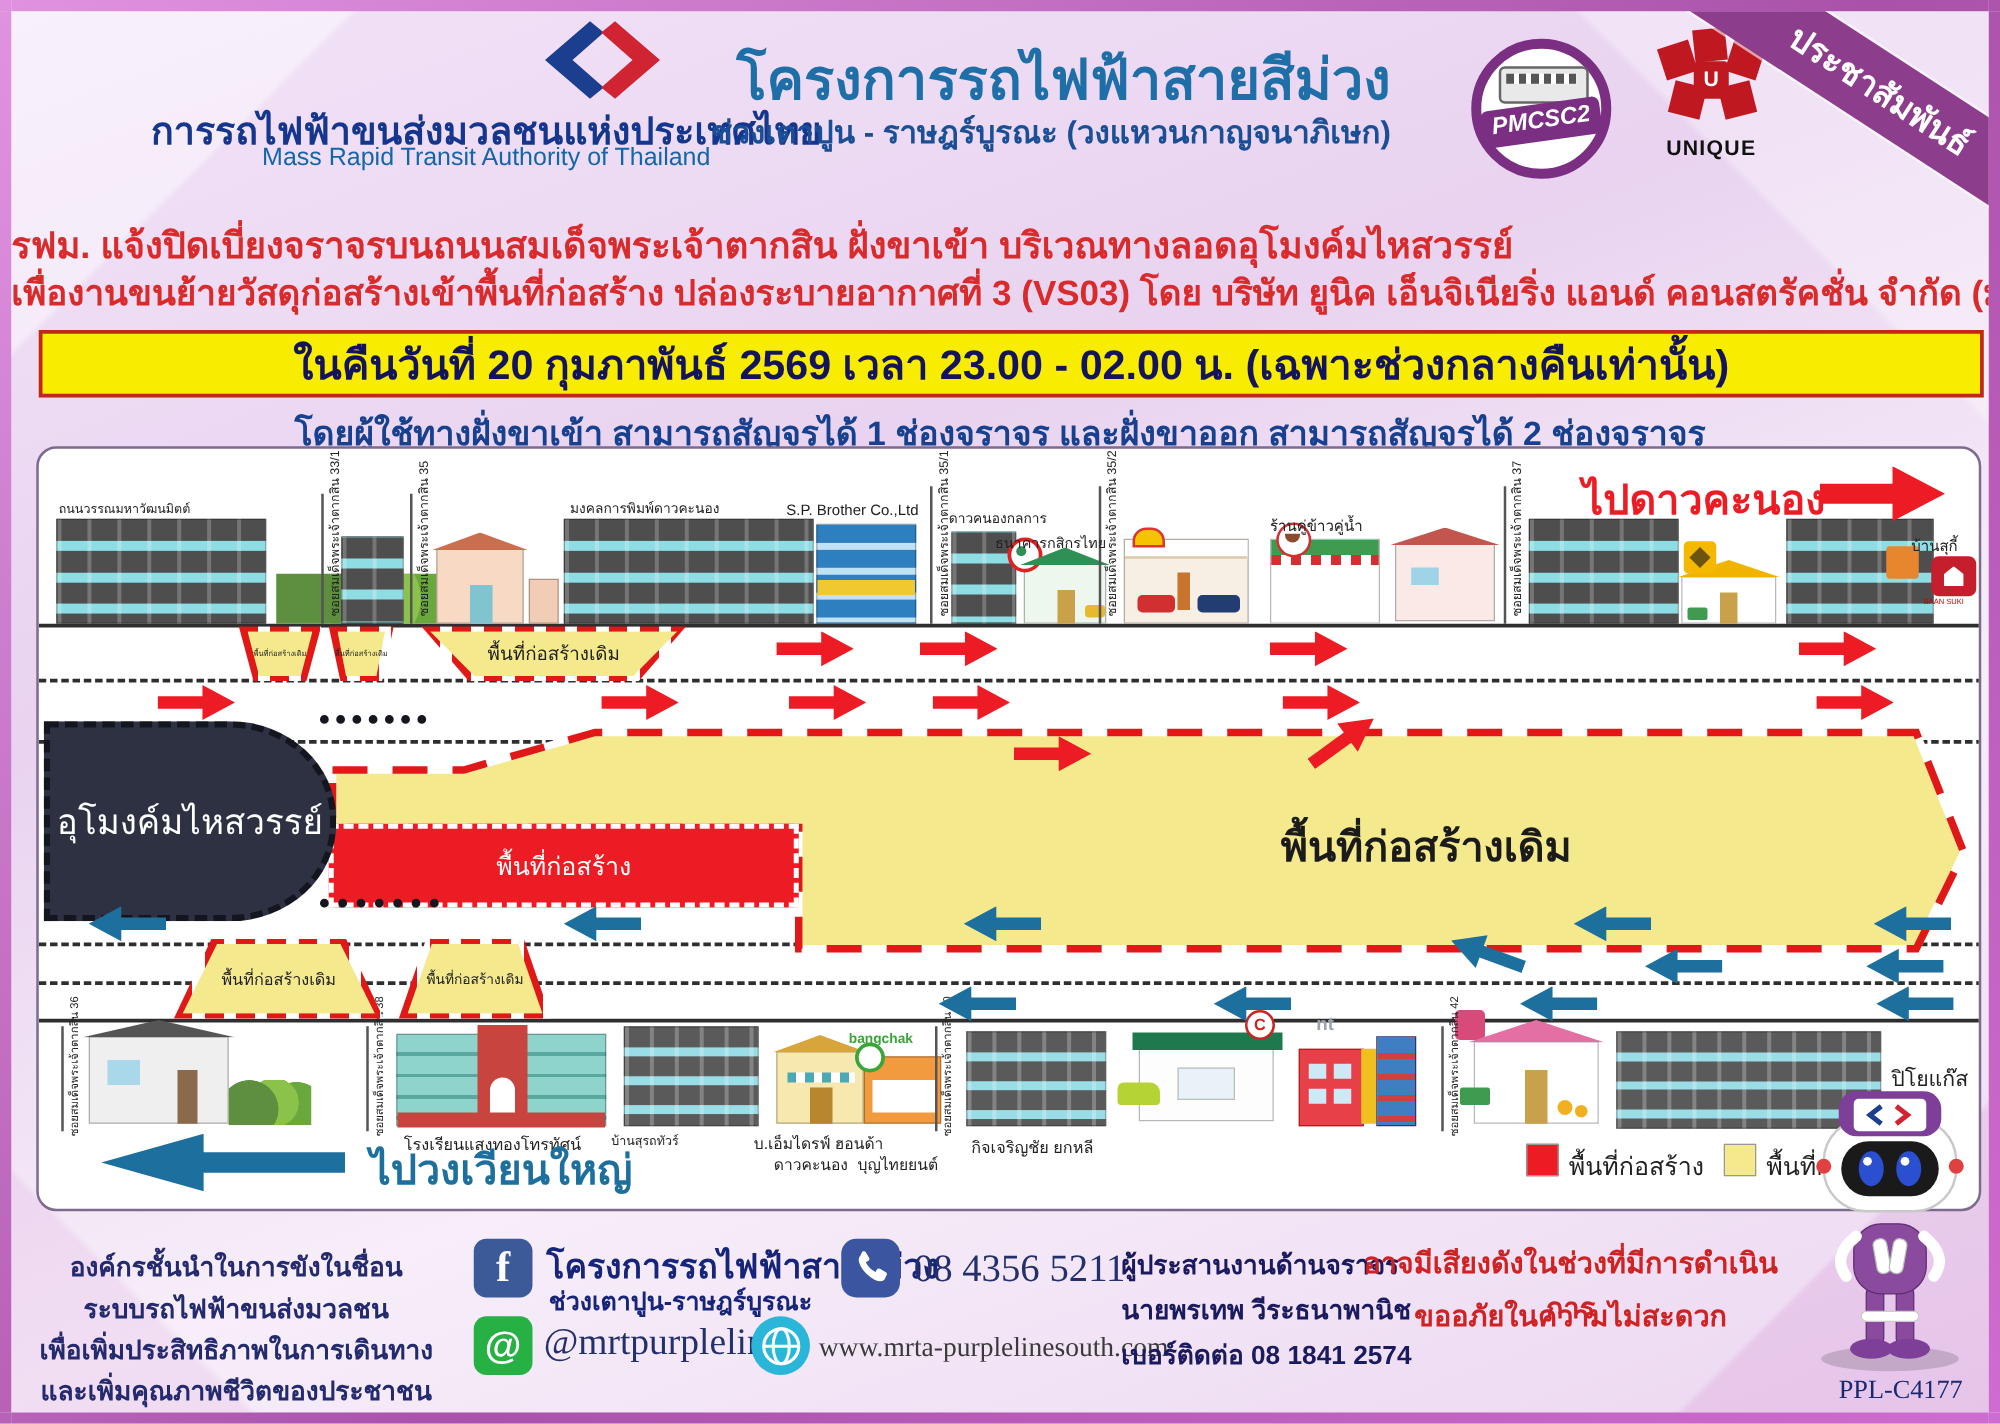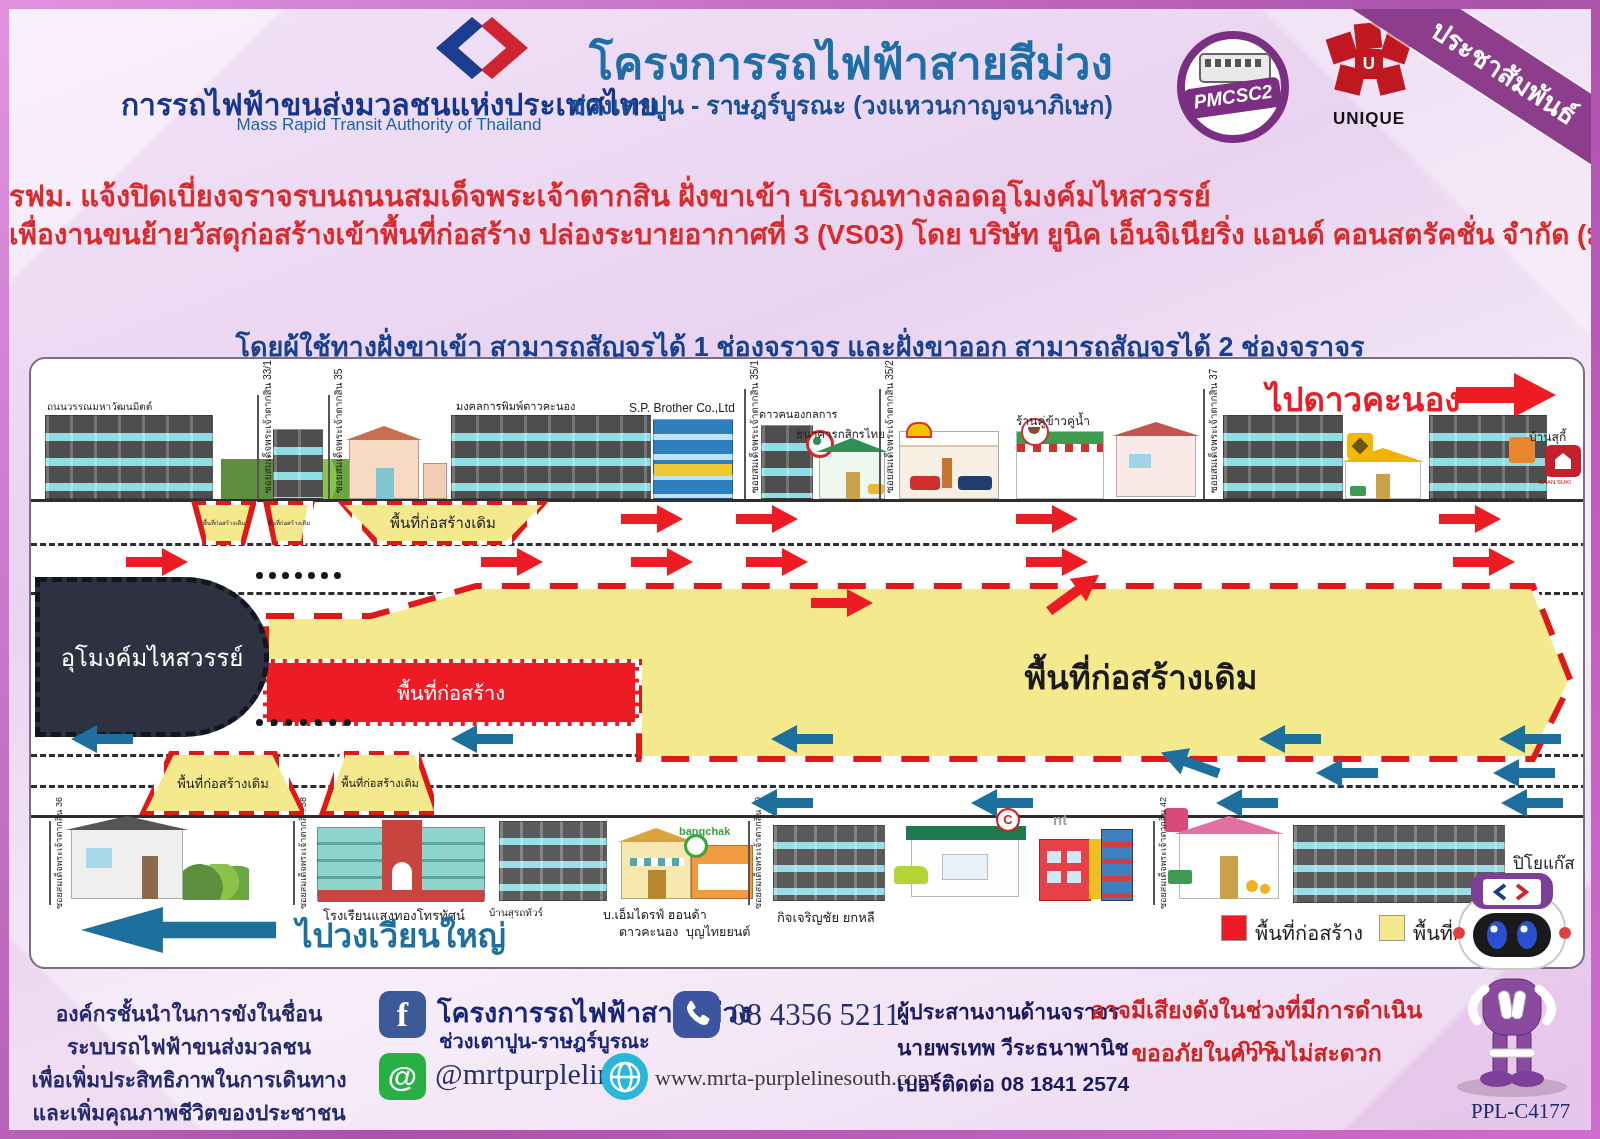--- a/index.html
+++ b/index.html
@@ -9,42 +9,42 @@
     border:9px solid;border-image:linear-gradient(135deg,#e092e0,#aa52aa 55%,#cf6ccf) 1;}
   .bgfx{position:absolute;inset:0;pointer-events:none;background:
     linear-gradient(135deg,rgba(255,255,255,.45) 0 10%,transparent 10.3%),
     linear-gradient(315deg,rgba(205,130,205,.22) 0 9%,transparent 9.3%),
     linear-gradient(45deg,rgba(215,150,215,.18) 0 7%,transparent 7.3%),
     linear-gradient(225deg,rgba(255,255,255,.35) 0 12%,transparent 12.3%);}
   .abs{position:absolute;}
   .nowrap{white-space:nowrap;}
   
   .org-th{font-size:30px;font-weight:bold;color:#14368c;}
-  .org-en{font-size:17px;color:#1566a8;}
+  .org-en{font-size:20px;color:#1566a8;}
   .title{font-size:45px;font-weight:bold;color:var(--title-blue,#1e6fa8);}
   .subtitle{font-size:25px;font-weight:bold;color:#1a4f96;}
   .ribbon{position:absolute;width:330px;text-align:center;background:var(--purple,#8c3d8c);
     color:#fff;font-size:27px;font-weight:bold;padding:8px 0;transform:rotate(33deg);
     box-shadow:0 0 0 2px rgba(255,255,255,.6);}
   .red-line{font-weight:bold;color:var(--accent-red,#d92b2b);text-align:left;width:100%;}
   .banner{position:absolute;left:22px;top:255px;width:1556px;height:54px;box-sizing:border-box;
     background:var(--banner-yellow,#f8ec00);border:3px solid #c2271c;display:flex;align-items:center;justify-content:center;
     font-size:33px;font-weight:bold;color:#14145e;}
   .detail-line{position:absolute;top:316px;width:100%;text-align:center;font-size:27px;font-weight:bold;color:#17418f;}
   
   #map-panel{position:absolute;left:20px;top:348px;width:1556px;height:612px;background:#fff;
     border:2px solid #7d6b8f;border-radius:16px;overflow:hidden;box-sizing:border-box;}
   .solid{position:absolute;height:0;border-top:3px solid #2e2e2e;z-index:1;}
   .dash{position:absolute;height:0;border-top:3px dashed #2e2e2e;z-index:0;}
   .arr{position:absolute;width:62px;height:28px;z-index:5;}
   .ra{background:var(--zone-red,#ed1c24);clip-path:polygon(0 32%,58% 32%,58% 0,100% 50%,58% 100%,58% 68%,0 68%);}
   .bl{background:var(--arrow-blue,#1d6f9e);clip-path:polygon(100% 32%,42% 32%,42% 0,0 50%,42% 100%,42% 68%,100% 68%);}
   .tunnel{position:absolute;left:4px;top:218px;width:224px;height:150px;background:#2d3142;
     border:5px dashed #14161f;border-radius:0 85px 85px 0/0 78px 78px 0;z-index:3;
-    display:flex;align-items:center;justify-content:center;color:#fff;font-size:24px;}
+    display:flex;align-items:center;justify-content:center;color:#fff;font-size:28px;}
   .stub{position:absolute;height:0;border-top:7px dotted #15171f;z-index:3;}
   .redzone{position:absolute;left:232px;top:300px;width:376px;height:67px;background:var(--zone-red,#ed1c24);
     border:4px dashed #fff;box-sizing:border-box;z-index:2;display:flex;align-items:center;justify-content:center;
     color:#fff;font-size:20px;}
   .zonesvg{position:absolute;left:0;top:0;z-index:1;}
   .zone-big-lbl{position:absolute;left:900px;top:292px;width:420px;text-align:center;
     font-size:33px;font-weight:bold;color:#1b1b1b;z-index:2;}
   .trap{position:absolute;z-index:4;}
   .trap .stripe{position:absolute;inset:0;background:repeating-linear-gradient(90deg,#e01818 0 15px,#fff 15px 25px);}
   .trap .fill{position:absolute;inset:4px 7px;background:var(--zone-yellow,#f4e98c);}
@@ -108,20 +108,21 @@
     <div class="abs" style="left:50px;top:44px;width:26px;height:26px;background:#c01820;transform:rotate(-14deg);"></div>
     <div class="abs" style="left:10px;top:44px;width:26px;height:26px;background:#c01820;transform:rotate(14deg);"></div>
     <div class="abs" style="left:2px;top:12px;width:26px;height:26px;background:#c01820;transform:rotate(-18deg);"></div>
     <div class="abs" style="left:28px;top:26px;width:28px;height:30px;background:#c01820;border-radius:4px;display:flex;align-items:center;justify-content:center;color:#fff;font-weight:bold;font-size:17px;">U</div>
     <div class="abs nowrap" style="left:-8px;top:86px;width:100px;text-align:center;font-size:17px;font-weight:bold;color:#111;letter-spacing:1px;">UNIQUE</div>
   </div>
   <div class="ribbon" style="right:-78px;top:34px;">ประชาสัมพันธ์</div>
 
   <div class="abs red-line nowrap" style="top:164px;font-size:29px;">รฟม. แจ้งปิดเบี่ยงจราจรบนถนนสมเด็จพระเจ้าตากสิน ฝั่งขาเข้า บริเวณทางลอดอุโมงค์มไหสวรรย์</div>
   <div class="abs red-line nowrap" style="top:203px;font-size:28px;">เพื่องานขนย้ายวัสดุก่อสร้างเข้าพื้นที่ก่อสร้าง ปล่องระบายอากาศที่ 3 (VS03) โดย บริษัท ยูนิค เอ็นจิเนียริ่ง แอนด์ คอนสตรัคชั่น จำกัด (มหาชน)</div>
+  <div class="banner">ในคืนวันที่ 20 กุมภาพันธ์ 2569 เวลา 23.00 - 02.00 น. (เฉพาะช่วงกลางคืนเท่านั้น)</div>
   <div class="detail-line nowrap">โดยผู้ใช้ทางฝั่งขาเข้า สามารถสัญจรได้ 1 ช่องจราจร และฝั่งขาออก สามารถสัญจรได้ 2 ช่องจราจร</div>
 
   <div id="map-panel">
 
     <svg class="zonesvg" width="1556" height="612" viewBox="0 0 1556 612">
       <path d="M235,257 L340,257 L445,227 L1502,227 L1540,323 L1502,400 L608,400 L608,303 L235,303 Z" fill="#f4e98c" stroke="#ffffff" stroke-width="6"></path>
       <path d="M235,257 L340,257 L445,227 L1502,227 L1540,323 L1502,400 L608,400 L608,303 L235,303 Z" fill="none" stroke="#e01818" stroke-width="6" stroke-dasharray="28 20"></path>
     </svg>
     <div class="zone-big-lbl">พื้นที่ก่อสร้างเดิม</div>
 

